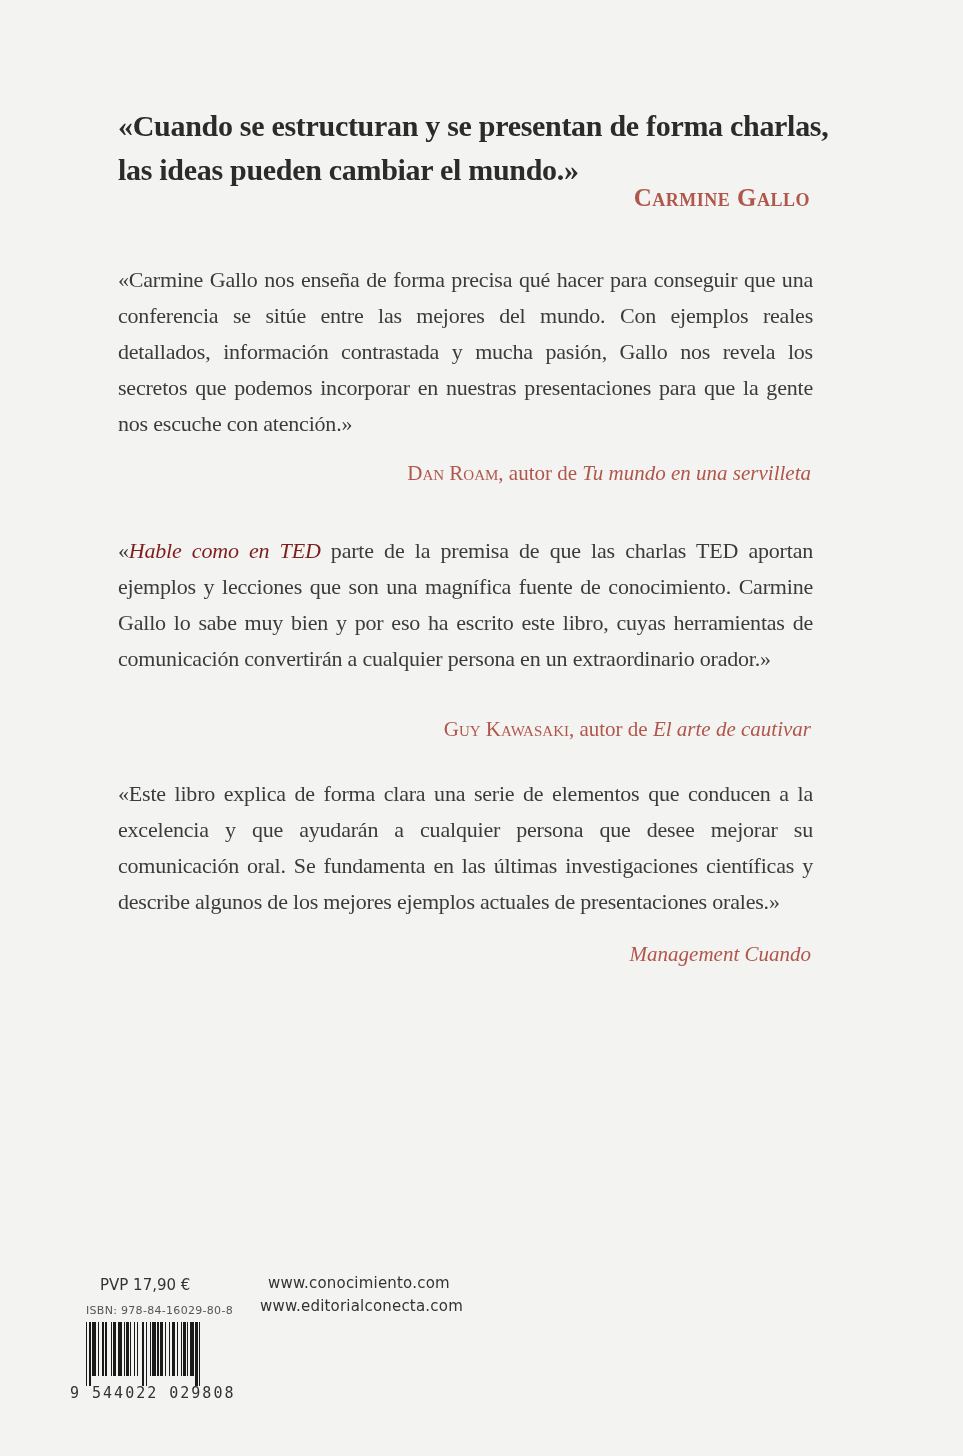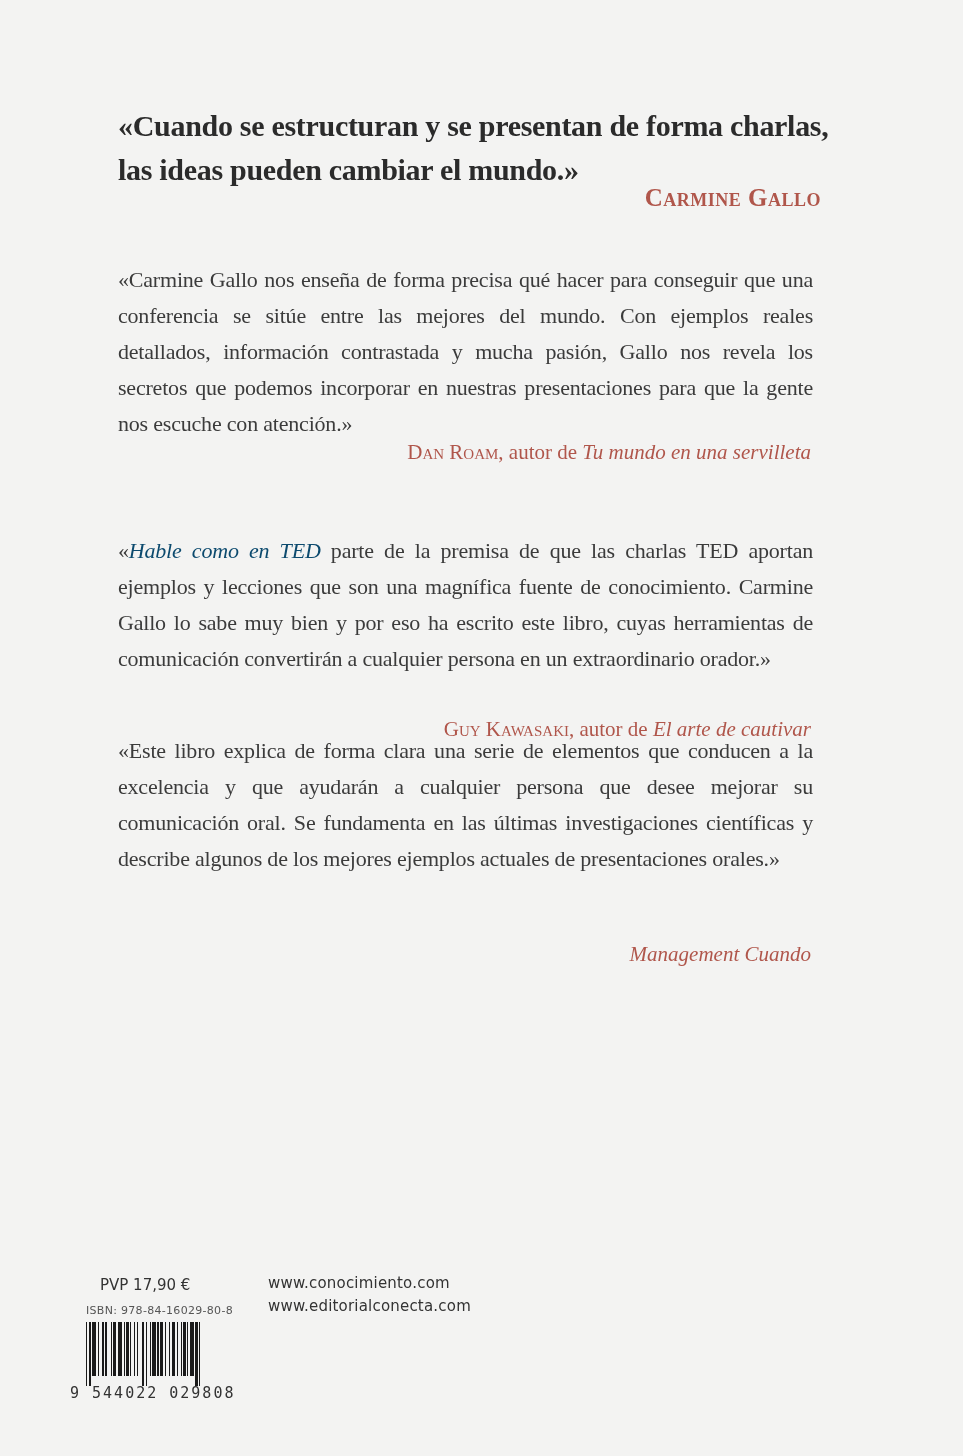--- a/index.html
+++ b/index.html
@@ -9,76 +9,76 @@
     font-family: "Liberation Serif", "DejaVu Serif", serif;
     color: #3a3a3a;
     position: relative;
   }
   .headline {
     position: absolute; left: 118px; top: 104px; width: 720px;
     font-size: 30px; line-height: 44px; font-weight: bold;
     color: #2b2b2b; letter-spacing: -0.3px;
   }
   .headline-author {
-    position: absolute; right: 142px; top: 184px;
+    position: absolute; right: 153px; top: 184px;
     font-size: 25px; font-weight: bold; color: #b0564b;
     font-variant: small-caps; letter-spacing: 0.5px;
   }
   .quote {
     position: absolute; left: 118px; width: 695px;
     font-size: 22px; line-height: 36px; color: #3b3b3b;
     text-align: justify; letter-spacing: -0.2px;
   }
-  .quote i { font-style: italic; color: #0c4a6e; }
+  .quote i { font-style: italic; color: #7f1d1d; }
   .attrib {
     position: absolute; right: 152px;
     font-size: 21px; color: #b0564b; white-space: nowrap;
   }
   .attrib .sc { font-variant: small-caps; }
   .attrib i { font-style: italic; }
   .footer {
     font-family: "DejaVu Sans", "Liberation Sans", sans-serif;
     color: #333; position: absolute;
   }
   .price { left: 100px; top: 1276px; font-size: 15px; }
   .isbn { left: 86px; top: 1304px; font-size: 11px; color: #555; letter-spacing: 0.3px;}
   .url1 { left: 268px; top: 1274px; font-size: 15px; letter-spacing: 0.2px;}
-  .url2 { left: 268px; top: 1297px; font-size: 15px; letter-spacing: 0.2px;}
+  .url2 { left: 260px; top: 1297px; font-size: 15px; letter-spacing: 0.2px;}
   .barcode {
     position: absolute; left: 86px; top: 1322px; width: 154px; height: 60px;
     display: flex; align-items: flex-start;
   }
   .barcode span { display: block; background: #1a1a1a; height: 54px; }
   .barcode span.guard { height: 64px; }
   .barcode span.gap { background: transparent; }
   .bc-digits {
     position: absolute; left: 70px; top: 1384px;
     font-family: "DejaVu Sans Mono", "Liberation Mono", monospace;
     font-size: 15px; color: #333; letter-spacing: 2px;
   }
 </style>
 </head>
 <body>
 
 <div class="headline">«Cuando se estructuran y se presentan de forma charlas, las ideas pueden cambiar el mundo.»</div>
 <div class="headline-author">Carmine Gallo</div>
 
 <div class="quote" style="top:262px">«Carmine Gallo nos enseña de forma precisa qué hacer para conseguir que una conferencia se sitúe entre las mejores del mundo. Con ejemplos reales detallados, información contrastada y mucha pasión, Gallo nos revela los secretos que podemos incorporar en nuestras presentaciones para que la gente nos escuche con atención.»</div>
-<div class="attrib" style="top:440px">
+<div class="attrib" style="top:461px">
   <span class="sc">Dan Roam</span><span>, autor de </span><i>Tu mundo en una servilleta</i>
 </div>
 
 <div class="quote" style="top:533px">
   <span>«</span><i>Hable como en TED</i><span> parte de la premisa de que las charlas TED aportan ejemplos y lecciones que son una magnífica fuente de conocimiento. Carmine Gallo lo sabe muy bien y por eso ha escrito este libro, cuyas herramientas de comunicación convertirán a cualquier persona en un extraordinario orador.»</span>
 </div>
 <div class="attrib" style="top:717px">
   <span class="sc">Guy Kawasaki</span><span>, autor de </span><i>El arte de cautivar</i>
 </div>
 
-<div class="quote" style="top:733px">«Este libro explica de forma clara una serie de elementos que conducen a la excelencia y que ayudarán a cualquier persona que desee mejorar su comunicación oral. Se fundamenta en las últimas investigaciones científicas y describe algunos de los mejores ejemplos actuales de presentaciones orales.»</div>
+<div class="quote" style="top:776px">«Este libro explica de forma clara una serie de elementos que conducen a la excelencia y que ayudarán a cualquier persona que desee mejorar su comunicación oral. Se fundamenta en las últimas investigaciones científicas y describe algunos de los mejores ejemplos actuales de presentaciones orales.»</div>
 <div class="attrib" style="top:942px">
   <i>Management Cuando</i>
 </div>
 
 <div class="footer price">PVP 17,90 €</div>
 <div class="footer isbn">ISBN: 978-84-16029-80-8</div>
 <div class="footer url1">www.conocimiento.com</div>
 <div class="footer url2">www.editorialconecta.com</div>
 
 <div class="barcode" id="barcode">

